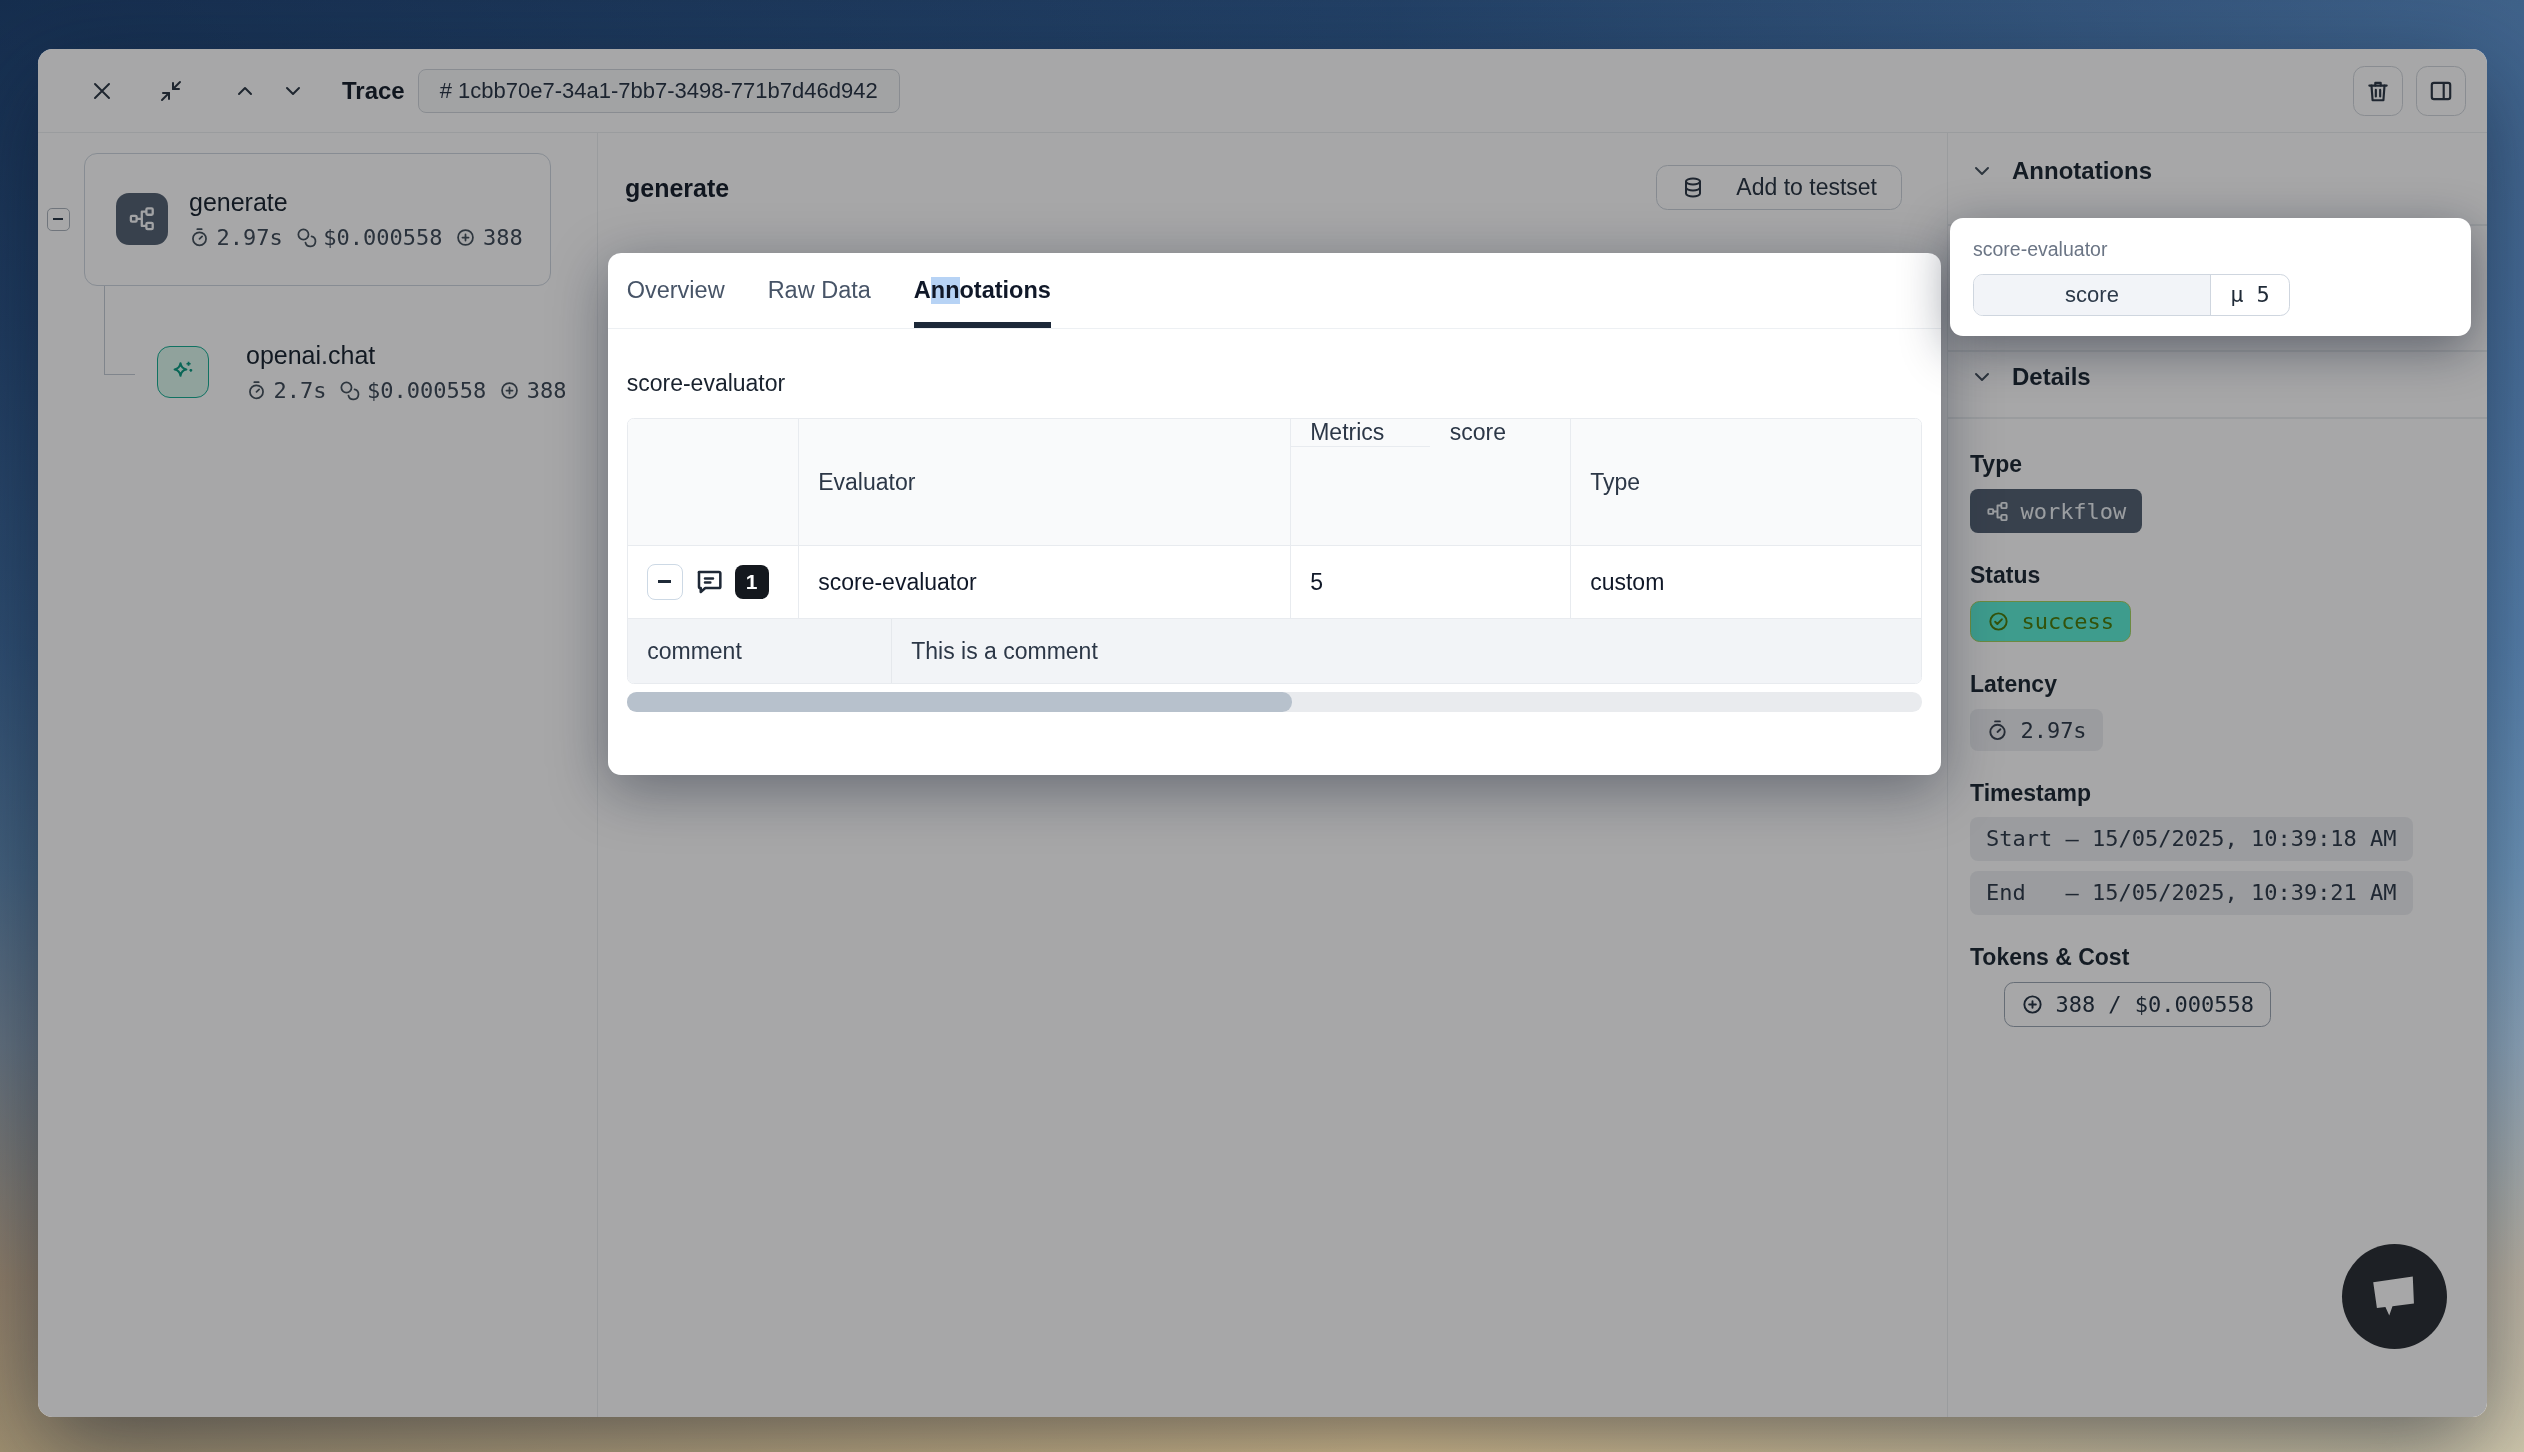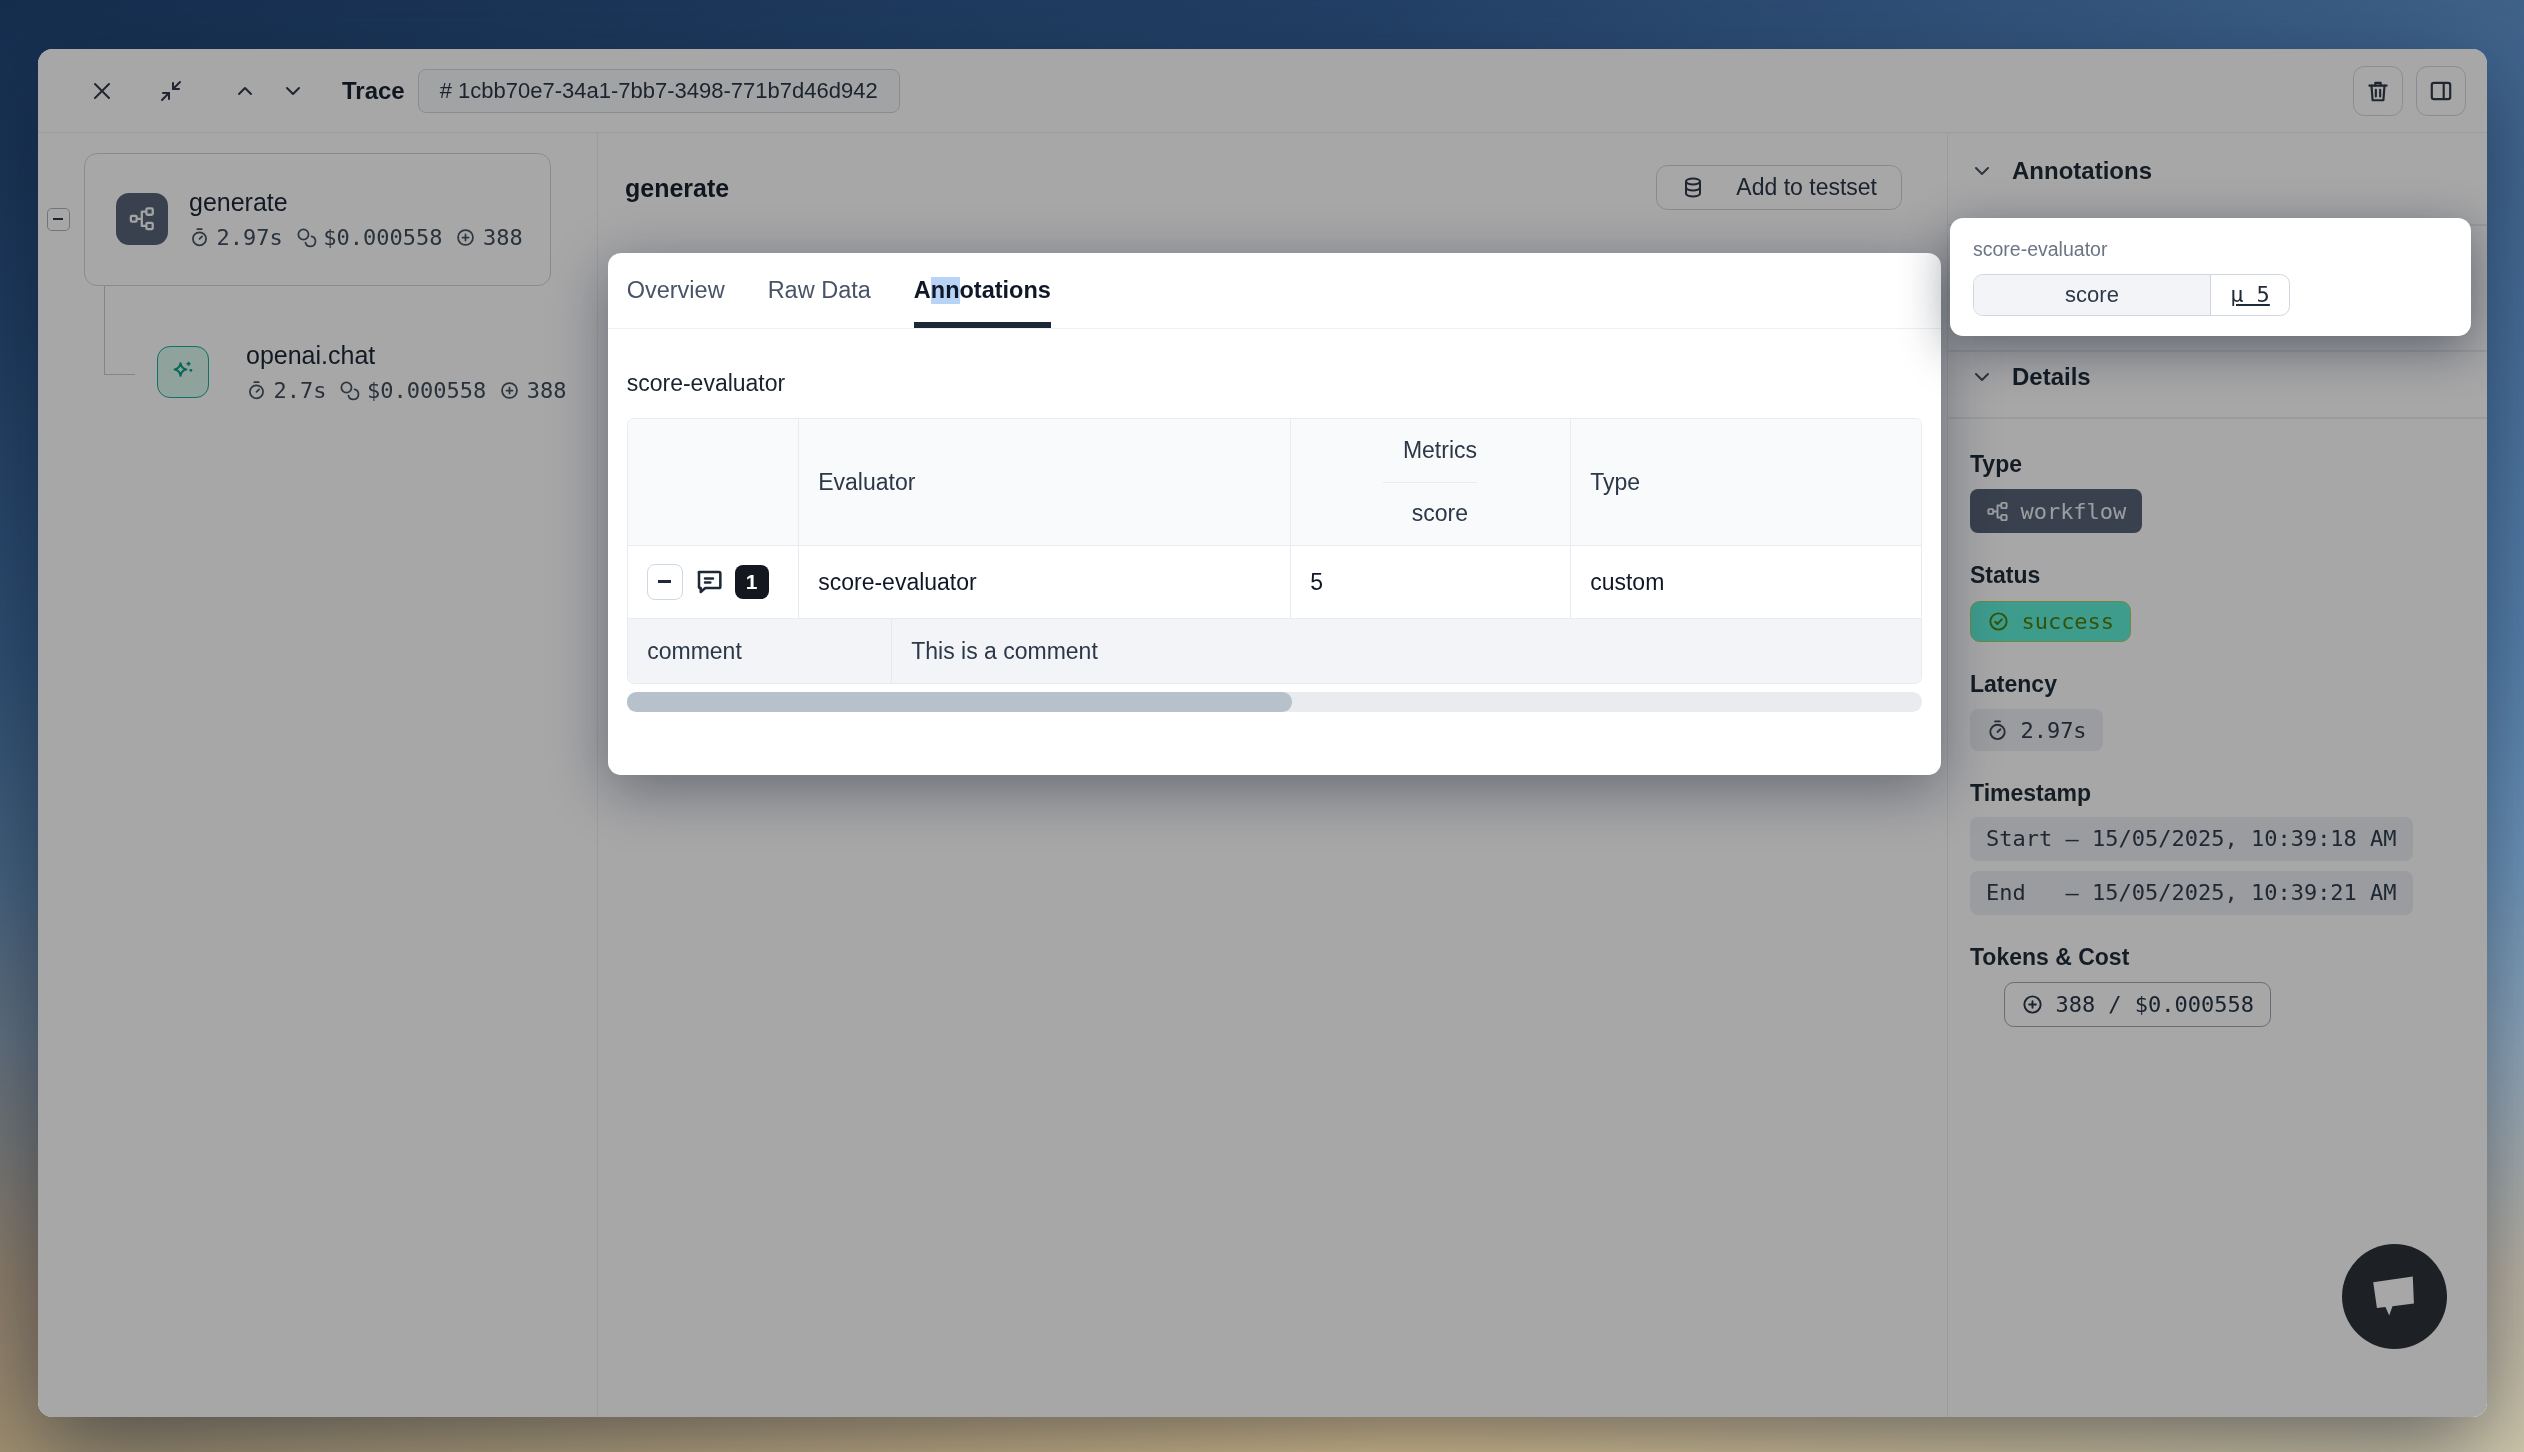--- a/index.html
+++ b/index.html
@@ -95,21 +95,21 @@
   .card-body { padding:0 19.5px 0 18.7px; }
   .eval-title { margin-top:41px; font-size:23px; color:#19222e; }
   .tbl { margin-top:21px; width:1295px; border:1.6px solid #e8ebef; border-radius:6.5px; overflow:hidden; background:#fff; }
   .tbl-inner { width:1446px; }
   .trow { display:flex; }
   .trow.head { background:#f9fafb; height:126px; }
   .tcell { border-right:1.6px solid #e8ebef; flex:none; display:flex; align-items:center; padding-left:19.5px;
            font-size:23px; color:#2c3747; }
   .tcell:last-child { border-right:none; }
   .c1 { width:171px; } .c2 { width:492px; } .c3 { width:280px; } .c4 { width:503px; }
-  .metrics-split { flex-direction:column; align-items:center; padding-left:0; }
+  .metrics-split { flex-direction:row; align-items:flex-start; padding-left:0; }
   .metrics-split > div { flex:1; display:flex; align-items:center; padding-left:19.5px; }
   .metrics-split > div:first-child { border-bottom:1.6px solid #e8ebef; }
   .trow.data { height:73px; border-top:1.6px solid #e8ebef; background:#fff; }
   .trow.data .tcell { color:#101828; }
   .row-controls { display:flex; align-items:center; gap:9.7px; }
   .minus-btn { width:36px; height:36px; border:1.6px solid #cdd9e5; border-radius:8px; background:#fff; position:relative; cursor:pointer; flex:none; }
   .minus-btn::after { content:""; position:absolute; left:9.7px; top:15.4px; width:13px; height:2.4px; background:#1f2a38; }
   .comment-ic { width:32px; height:32px; color:#1e2836; }
   .count-badge { width:34px; height:34px; border-radius:8px; background:#14181e; color:#fff; font-size:21px; font-weight:600;
                  display:flex; align-items:center; justify-content:center; }
@@ -119,21 +119,21 @@
   .hscroll { margin-top:8px; width:1295px; height:19.5px; border-radius:9.7px; background:#e9ebee; position:relative; cursor:pointer; }
   .hscroll .thumb { position:absolute; left:0; top:0; width:665px; height:19.5px; border-radius:9.7px; background:#b7c1cc; }
 
   
   .ann-popup { position:absolute; left:1912px; top:169px; width:521px; height:118px; background:#ffffff; border-radius:13px;
                z-index:50; box-shadow:0 13px 49px rgba(10,20,40,0.45); padding:19.5px 23px; }
   .popup-label { font-size:19.5px; color:#6b7585; }
   .pill { margin-top:13px; display:inline-flex; height:42px; border:1.6px solid #cfd6df; border-radius:9.7px; overflow:hidden; cursor:pointer; }
   .pill-left { width:237px; background:#f2f4f8; border-right:1.6px solid #cfd6df; display:flex; align-items:center; justify-content:center;
                font-size:22px; color:#2d3a4a; }
-  .pill-right { width:78px; display:flex; align-items:center; justify-content:center; font-size:22px; color:#1f2a37;text-decoration:underline; }
+  .pill-right { width:78px; display:flex; align-items:center; justify-content:center; font-size:22px; color:#1f2a37; }
 
   
   .chat-fab { position:absolute; left:2304px; top:1195px; width:105px; height:105px; border-radius:50%; background:#2c3138;
               z-index:30; display:flex; align-items:center; justify-content:center; border:none; cursor:pointer; }
   .chat-fab svg { width:57px; height:57px; transform:rotate(-5deg); }
 </style>
 </head>
 <body>
 
 <div class="modal">

